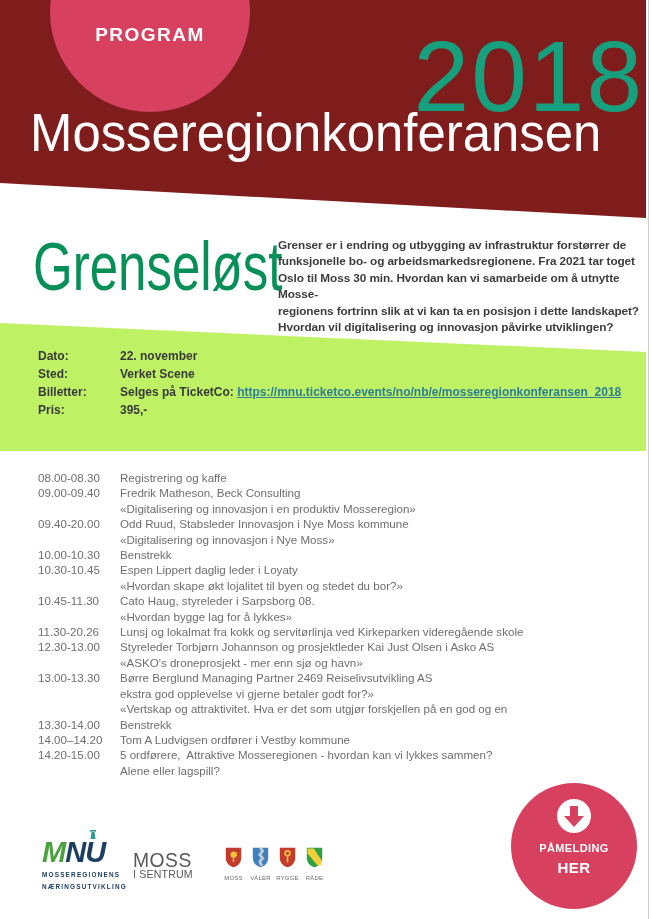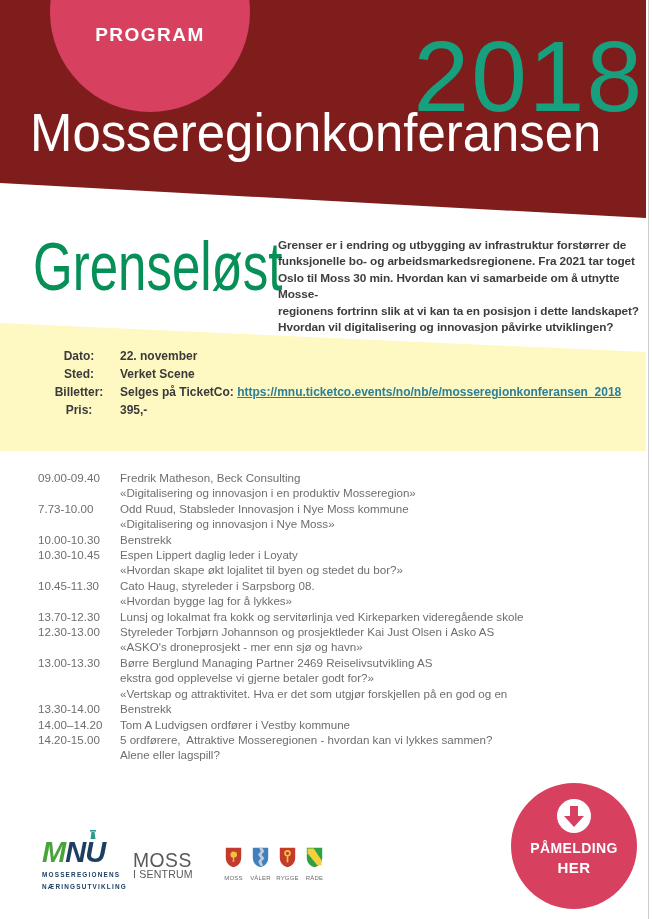--- a/index.html
+++ b/index.html
@@ -42,23 +42,22 @@
   }
   .intro-paragraph{
     position:absolute;left:278px;top:237px;width:372px;
     font-size:11.8px;font-weight:bold;color:#3d3d3d;
     line-height:16.4px;white-space:pre-line;letter-spacing:-0.1px;
   }
 
   
   .infobox{
     position:absolute;left:0;top:323px;width:646px;height:128px;
-    background:#fef9c3;
+    background:#bef264;
     clip-path:polygon(0 0,100% 22.7%,100% 100%,0 100%);
-    text-align:center;
   }
   .info-rows{position:absolute;left:38px;top:26px;}
   .info-row{display:flex;height:18px;font-size:12px;font-weight:bold;color:#3a3a3a;}
   .info-label{width:82px;flex:none;}
   .info-value{white-space:pre;}
   .info-link{color:#2d7f95;text-decoration:underline;font-weight:bold;}
 
   
   .schedule{position:absolute;left:38px;top:470px;width:592px;}
   .sched-row{display:flex;font-size:11.6px;color:#6e6e70;line-height:15.4px;}
@@ -80,21 +79,21 @@
 
   .shields{position:absolute;left:221px;top:847px;display:flex;gap:2px;}
   .shield-item{width:25px;text-align:center;}
   .shield-label{font-size:6px;color:#6a6a6a;margin-top:3px;letter-spacing:0.2px;}
 
   .signup{
     position:absolute;left:511px;top:783px;width:126px;height:126px;
     border-radius:50%;background:#d7405f;text-align:center;color:#fff;cursor:pointer;
   }
   .signup-arrow{margin-top:15px;}
-  .signup-line1{font-size:14px;font-weight:bold;letter-spacing:0.4px;line-height:19px;margin-top:1px;}
+  .signup-line1{font-size:11px;font-weight:bold;letter-spacing:0.4px;line-height:19px;margin-top:1px;}
   .signup-line2{font-size:15px;font-weight:bold;letter-spacing:0.4px;line-height:19px;}
 
   .right-border{position:absolute;left:648px;top:0;width:1px;height:919px;background:#cccccc;}
 </style>
 </head>
 <body>
 
 <div class="page">
 
   <div class="header">
@@ -128,41 +127,45 @@
         </div>
         <div class="info-row">
           <span class="info-label">Pris:</span>
           <span class="info-value">395,-</span>
         </div>
       </div>
   </div>
 
   <div class="schedule">
       <div class="sched-row">
+        <div class="sched-time">08.00-08.30</div>
+        <div class="sched-lines"><div>Registrering og kaffe</div></div>
+      </div>
+      <div class="sched-row">
         <div class="sched-time">09.00-09.40</div>
         <div class="sched-lines"><div>Fredrik Matheson, Beck Consulting</div><div>«Digitalisering og innovasjon i en produktiv Mosseregion»</div></div>
       </div>
       <div class="sched-row">
-        <div class="sched-time">7.73-10.00</div>
+        <div class="sched-time">09.40-20.00</div>
         <div class="sched-lines"><div>Odd Ruud, Stabsleder Innovasjon i Nye Moss kommune</div><div>«Digitalisering og innovasjon i Nye Moss»</div></div>
       </div>
       <div class="sched-row">
         <div class="sched-time">10.00-10.30</div>
         <div class="sched-lines"><div>Benstrekk</div></div>
       </div>
       <div class="sched-row">
         <div class="sched-time">10.30-10.45</div>
         <div class="sched-lines"><div>Espen Lippert daglig leder i Loyaty</div><div>«Hvordan skape økt lojalitet til byen og stedet du bor?»</div></div>
       </div>
       <div class="sched-row">
         <div class="sched-time">10.45-11.30</div>
         <div class="sched-lines"><div>Cato Haug, styreleder i Sarpsborg 08.</div><div>«Hvordan bygge lag for å lykkes»</div></div>
       </div>
       <div class="sched-row">
-        <div class="sched-time">13.70-12.30</div>
+        <div class="sched-time">11.30-20.26</div>
         <div class="sched-lines"><div>Lunsj og lokalmat fra kokk og servitørlinja ved Kirkeparken videregående skole</div></div>
       </div>
       <div class="sched-row">
         <div class="sched-time">12.30-13.00</div>
         <div class="sched-lines"><div>Styreleder Torbjørn Johannson og prosjektleder Kai Just Olsen i Asko AS</div><div>«ASKO's droneprosjekt - mer enn sjø og havn»</div></div>
       </div>
       <div class="sched-row">
         <div class="sched-time">13.00-13.30</div>
         <div class="sched-lines"><div>Børre Berglund Managing Partner 2469 Reiselivsutvikling AS</div><div>ekstra god opplevelse vi gjerne betaler godt for?»</div><div>«Vertskap og attraktivitet. Hva er det som utgjør forskjellen på en god og en</div></div>
       </div>

